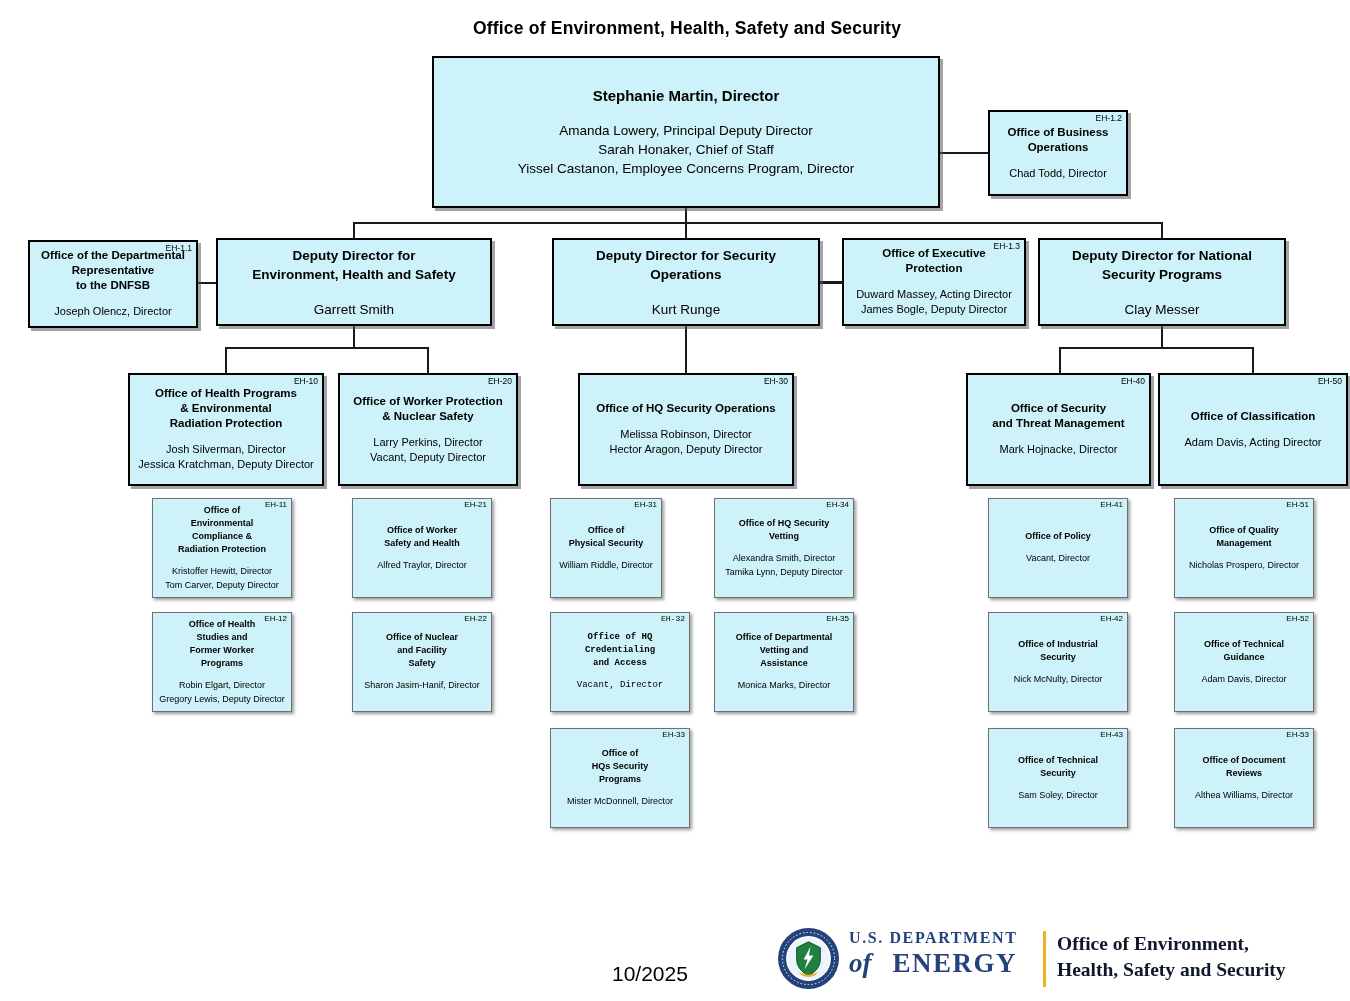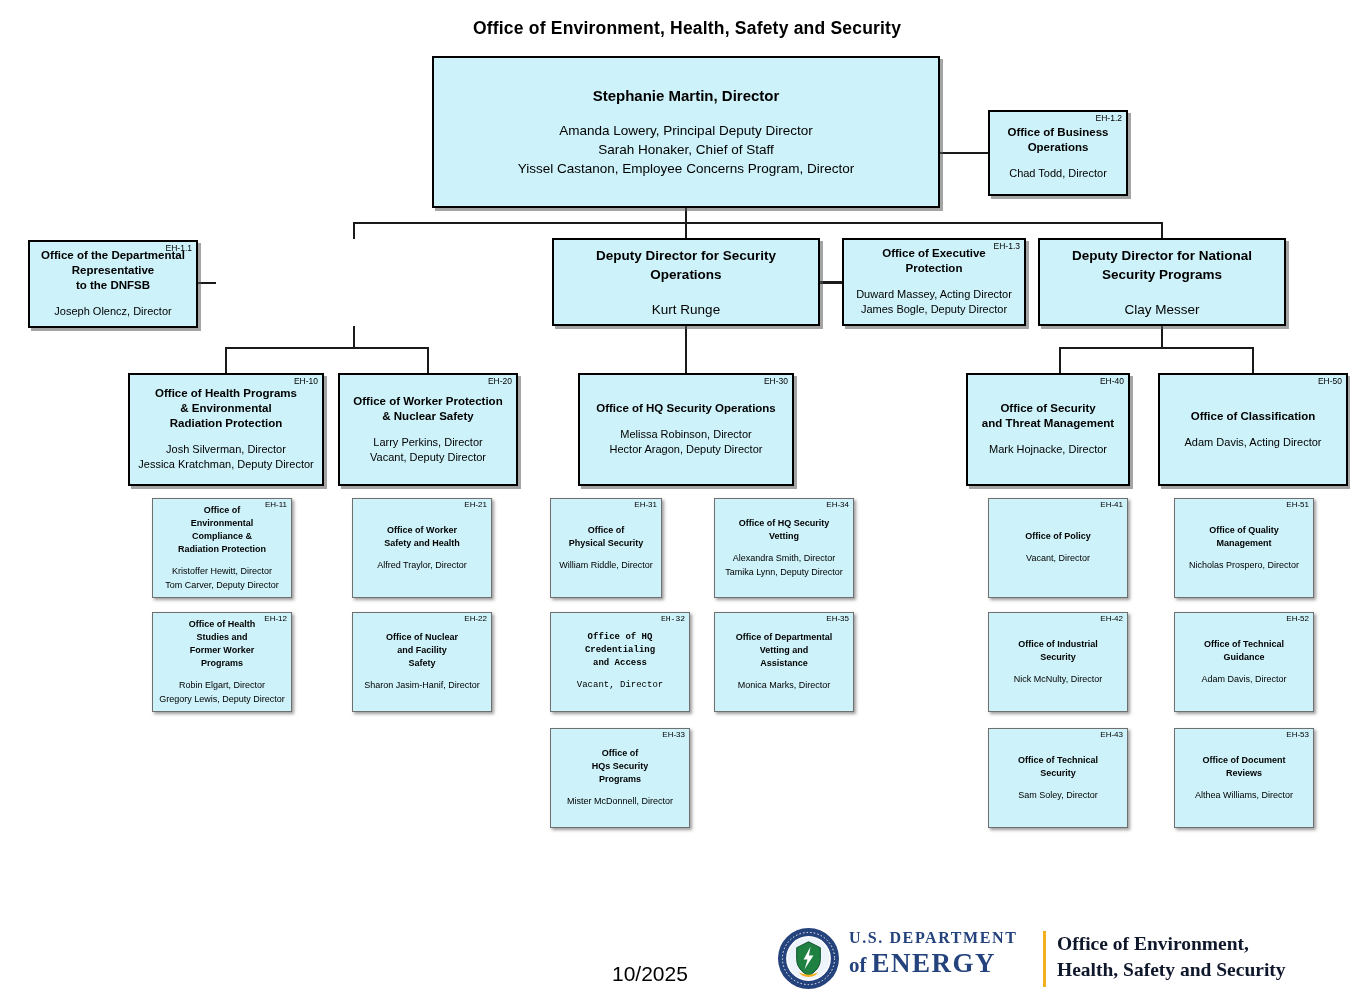--- a/index.html
+++ b/index.html
@@ -39,21 +39,21 @@
   .hline { height:2px; }
   .vline { width:2px; }
 
   
   .footer-date { position:absolute; left:612px; top:962px; font-size:21px; }
   .seal { position:absolute; left:777px; top:927px; }
   .dept-block { position:absolute; left:849px; top:929px; color:#24427C;
     font-family:"Liberation Serif", serif; white-space:nowrap; }
   .dept-small { font-size:16px; font-weight:bold; letter-spacing:1.6px; }
   .dept-line2 { margin-top:1px; }
-  .dept-of { font-size:21px; font-weight:bold; margin-right:5px; }
+  .dept-of { font-size:27px; font-style:italic; font-weight:bold; margin-right:21px; }
   .dept-energy { font-size:27px; font-weight:bold; letter-spacing:1.5px; }
   .gold-divider { position:absolute; left:1043px; top:931px; width:3px; height:56px; background:#F2B01E; }
   .office-block { position:absolute; left:1057px; top:931px; color:#0f172a;
     font-family:"Liberation Serif", serif; font-size:19.5px; font-weight:bold; line-height:1.35;
     white-space:nowrap; }
 </style>
 </head>
 <body>
 
 <div id="canvas">
@@ -93,20 +93,25 @@
   </div>
 
   <div class="box med" style="left:28px; top:240px; width:170px; height:88px;">
     <span class="code">EH-1.1</span>
     <div class="box-title">Office of the Departmental
 Representative
 to the DNFSB</div>
     <div class="box-people">Joseph Olencz, Director</div>
   </div>
 
+  <div class="box dd" style="left:216px; top:238px; width:276px; height:88px;">
+    <div class="box-title">Deputy Director for
+Environment, Health and Safety</div>
+    <div class="box-people">Garrett Smith</div>
+  </div>
 
   <div class="box dd" style="left:552px; top:238px; width:268px; height:88px;">
     <div class="box-title">Deputy Director for Security
 Operations</div>
     <div class="box-people">Kurt Runge</div>
   </div>
 
   <div class="box med" style="left:842px; top:238px; width:184px; height:88px;">
     <span class="code">EH-1.3</span>
     <div class="box-title">Office of Executive
@@ -138,21 +143,21 @@
 Vacant, Deputy Director</div>
   </div>
 
   <div class="box med" style="left:578px; top:373px; width:216px; height:113px;">
     <span class="code">EH-30</span>
     <div class="box-title">Office of HQ Security Operations</div>
     <div class="box-people">Melissa Robinson, Director
 Hector Aragon, Deputy Director</div>
   </div>
 
-  <div class="box med" style="left:966px; top:373px; width:164px; height:113px;">
+  <div class="box med" style="left:966px; top:373px; width:185px; height:113px;">
     <span class="code">EH-40</span>
     <div class="box-title">Office of Security
 and Threat Management</div>
     <div class="box-people">Mark Hojnacke, Director</div>
   </div>
 
   <div class="box med" style="left:1158px; top:373px; width:190px; height:113px;">
     <span class="code">EH-50</span>
     <div class="box-title">Office of Classification</div>
     <div class="box-people">Adam Davis, Acting Director</div>

